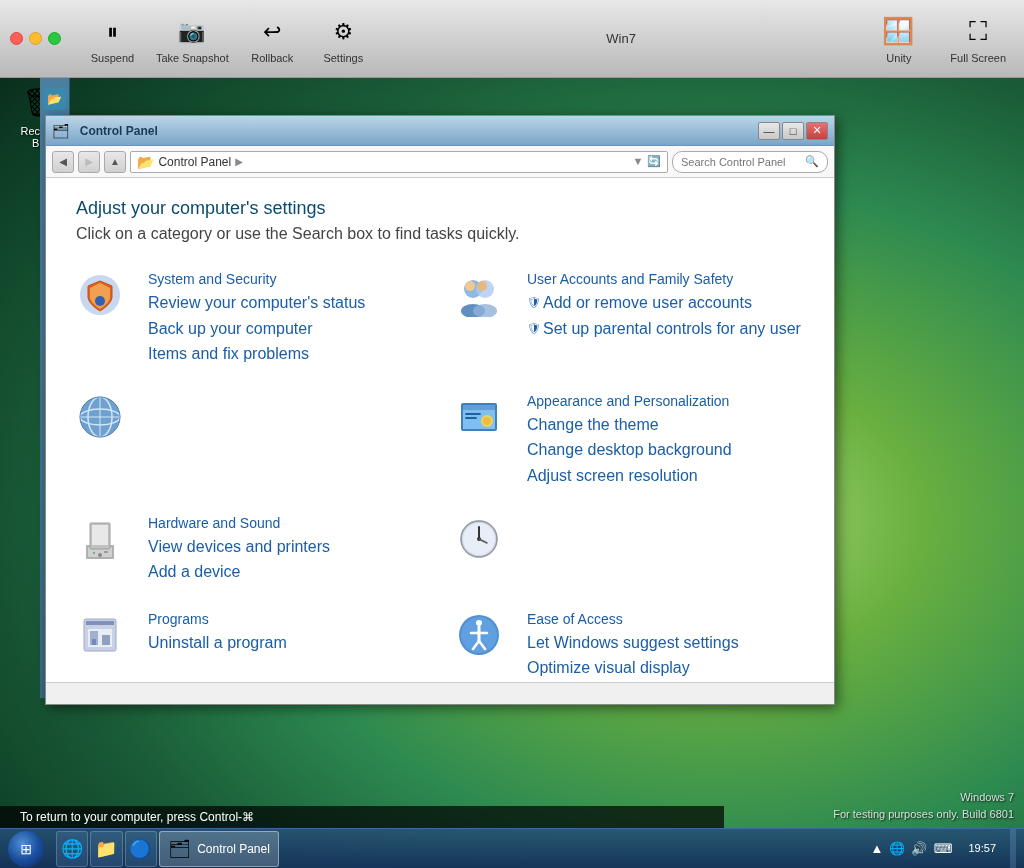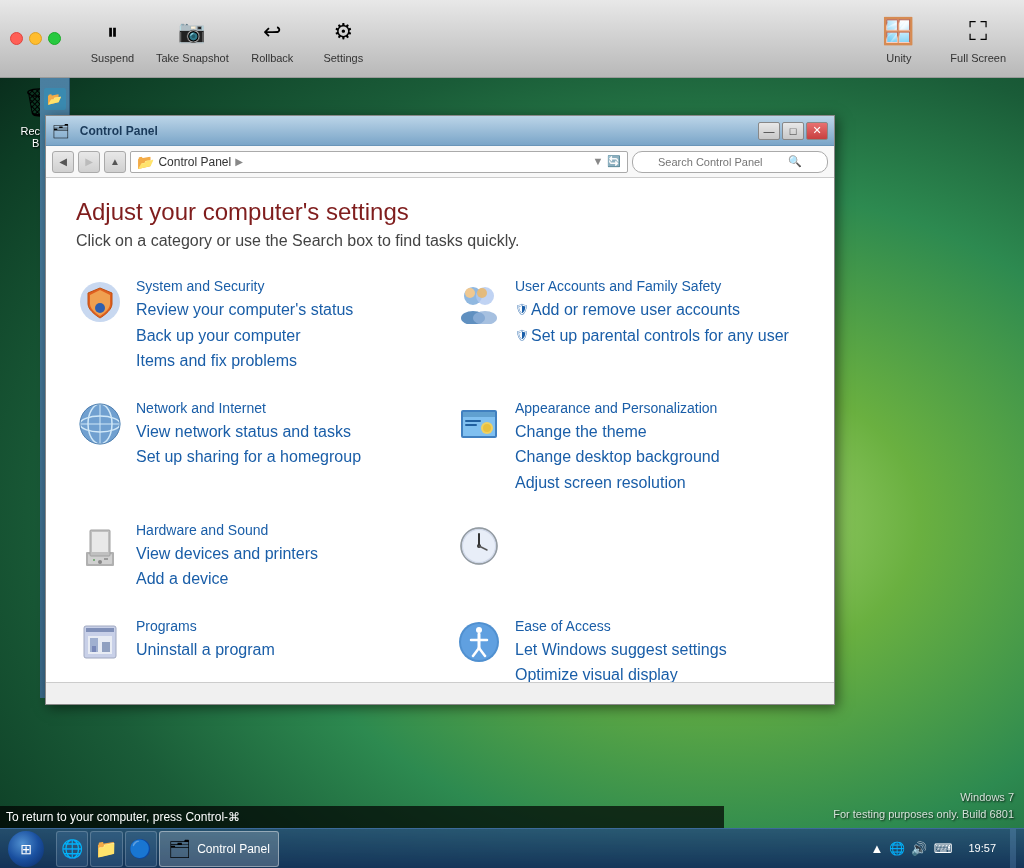--- a/index.html
+++ b/index.html
@@ -217,28 +217,28 @@
       align-items: center;
       gap: 4px;
       font-size: 12px;
       color: #333;
     }
     .address-arrow {
       color: #888;
       font-size: 10px;
     }
     .search-box {
-      width: 196px;
+      width: 156px;
       height: 22px;
       background: white;
       border: 1px solid #aaa;
       border-radius: 10px;
       display: flex;
       align-items: center;
-      padding: 0 25px;
+      padding: 0 8px;
       gap: 4px;
     }
     .search-box input {
       border: none;
       outline: none;
       font-size: 11px;
       width: 100%;
       background: transparent;
       color: #999;
     }
@@ -248,41 +248,41 @@
     }
 
     
     .win-content {
       flex: 1;
       background: white;
       padding: 20px 20px 10px 30px;
       overflow-y: auto;
     }
     .win-header-title {
-      font-size: 24px;
+      font-size: 18px;
       font-weight: 300;
-      color: #7f1d1d;
+      color: #0c4a6e;
       margin-bottom: 6px;
     }
     .win-header-sub {
       font-size: 16px;
       color: #444;
       margin-bottom: 20px;
     }
 
     .cp-grid {
       display: grid;
       grid-template-columns: 1fr 1fr;
       gap: 10px 20px;
     }
 
     .cp-category {
       display: flex;
       align-items: flex-start;
-      gap: 12px;
+      gap: 24px;
       padding: 8px 0;
     }
     .cp-icon {
       width: 48px;
       height: 48px;
       flex-shrink: 0;
       display: flex;
       align-items: center;
       justify-content: center;
       font-size: 32px;
@@ -420,21 +420,21 @@
       line-height: 1.6;
     }
 
     
     .bottom-hint {
       position: absolute;
       bottom: 40px;
       left: 0;
       width: 724px;
       background: rgba(0,0,0,0.7);
-      padding: 4px 6px;
+      padding: 4px 20px;
       font-size: 12px;
       color: white;
       z-index: 201;
     }
   </style>
 </head>
 <body>
 
 <div class="desktop">
 
@@ -455,20 +455,21 @@
     </div>
     <div class="toolbar-btn">
       <div class="btn-icon">↩</div>
       <div class="btn-label">Rollback</div>
     </div>
     <div class="toolbar-btn">
       <div class="btn-icon">⚙</div>
       <div class="btn-label">Settings</div>
     </div>
 
+    <div class="window-title-center">Win7</div>
 
     <div class="toolbar-right">
       <div class="toolbar-btn">
         <div class="btn-icon">🪟</div>
         <div class="btn-label">Unity</div>
       </div>
       <div class="toolbar-btn">
         <div class="btn-icon">⛶</div>
         <div class="btn-label">Full Screen</div>
       </div>
@@ -568,25 +569,20 @@
           <div class="cp-icon">
             <svg width="44" height="44" viewBox="0 0 44 44">
               <circle cx="22" cy="22" r="20" fill="#70a0d0"></circle>
               <ellipse cx="22" cy="22" rx="12" ry="20" fill="none" stroke="#d0e8f8" stroke-width="1.5"></ellipse>
               <ellipse cx="22" cy="22" rx="20" ry="8" fill="none" stroke="#d0e8f8" stroke-width="1.5"></ellipse>
               <line x1="2" y1="22" x2="42" y2="22" stroke="#d0e8f8" stroke-width="1"></line>
               <line x1="22" y1="2" x2="22" y2="42" stroke="#d0e8f8" stroke-width="1"></line>
               <circle cx="22" cy="22" r="20" fill="none" stroke="#5080b0" stroke-width="1"></circle>
             </svg>
           </div>
-          <div class="cp-text">
-            <a class="cp-cat-title">Network and Internet</a>
-            <span class="cp-link">View network status and tasks</span>
-            <span class="cp-link">Set up sharing for a homegroup</span>
-          </div>
         </div>
 
         <div class="cp-category">
           <div class="cp-icon">
             <svg width="44" height="44" viewBox="0 0 44 44">
               <rect x="4" y="8" width="36" height="28" rx="2" fill="#4080c0"></rect>
               <rect x="6" y="10" width="32" height="24" fill="#80c0f0"></rect>
               <rect x="6" y="10" width="32" height="5" fill="#60a0d0"></rect>
               <circle cx="30" cy="26" r="6" fill="#f0d060"></circle>
               <circle cx="30" cy="26" r="4" fill="#e8c040"></circle>

